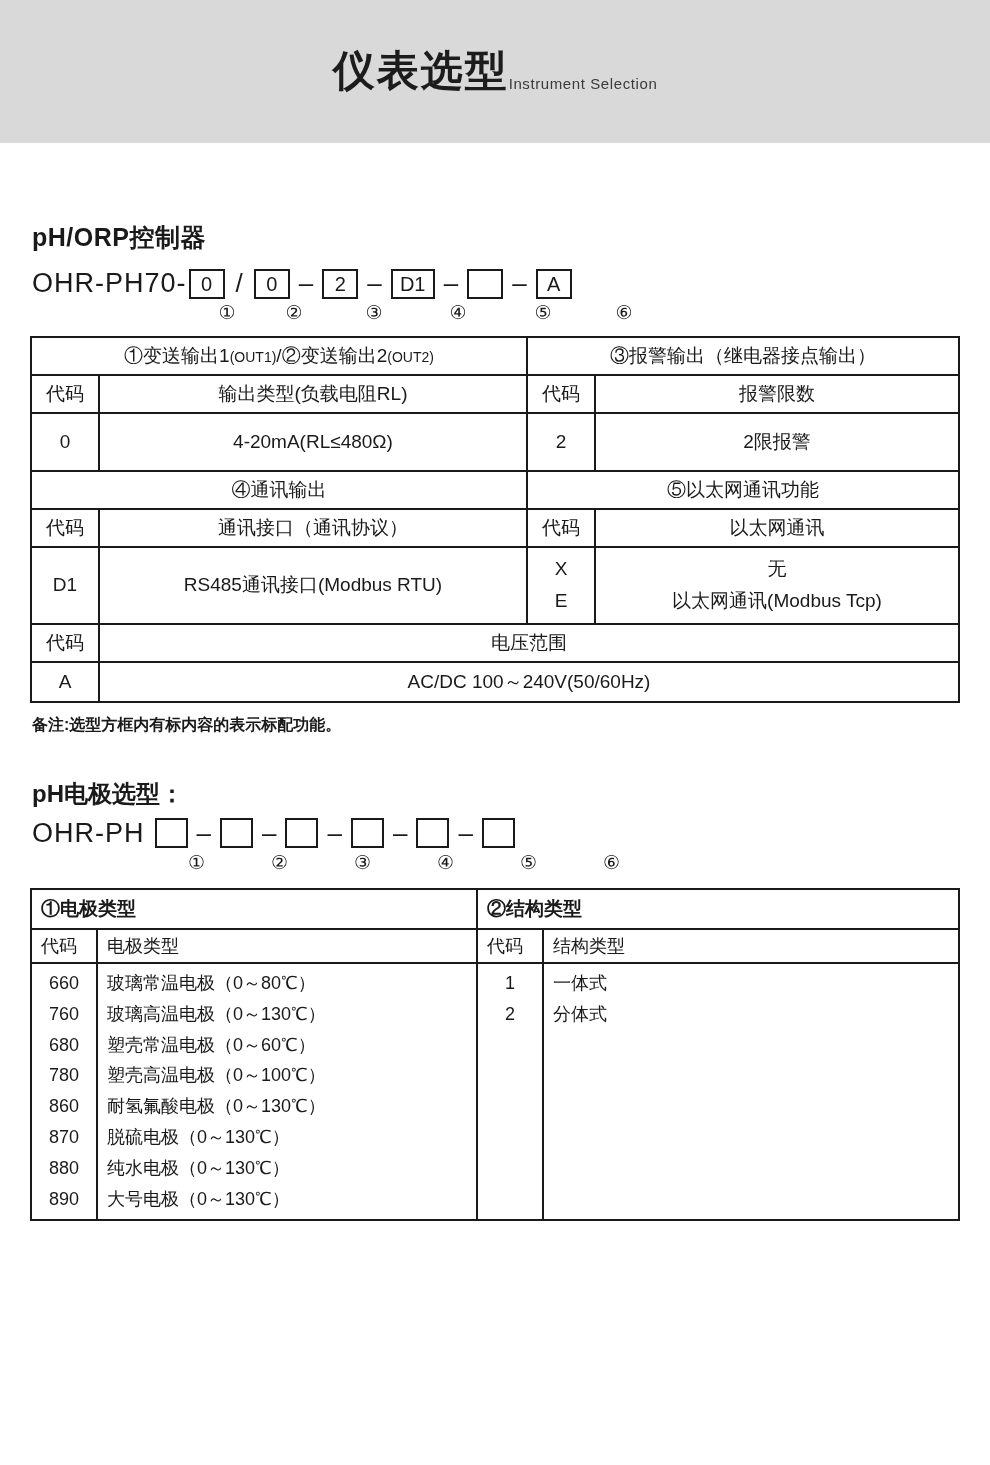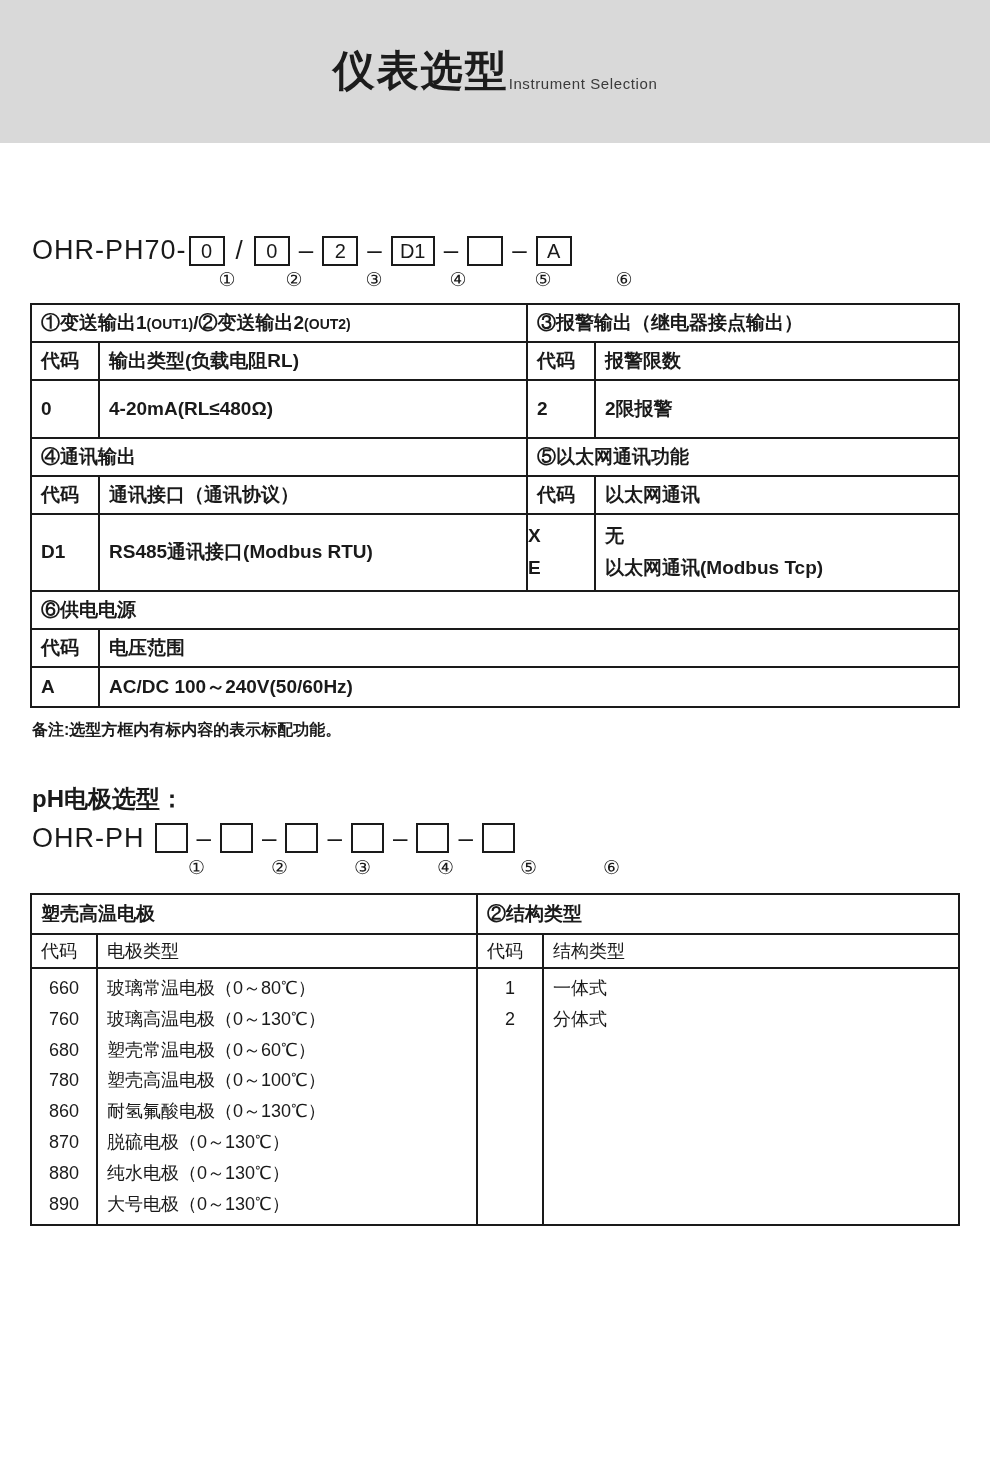--- a/index.html
+++ b/index.html
@@ -96,22 +96,22 @@
     border-collapse: collapse;
     width: 100%;
     margin-top: 12px;
     table-layout: fixed;
   }
   table.spec td, table.spec th {
     border: 2px solid #1a1a1a;
     padding: 5px 9px;
     font-size: 19px;
     vertical-align: middle;
-    text-align: left;
-    font-weight: bold;
+    text-align: center;
+    font-weight: normal;
   }
   td.hdr {
     font-weight: bold;
     font-size: 19px;
   }
   td.code {
     text-align: center;
     width: 68px;
   }
   td.codehdr {
@@ -167,20 +167,21 @@
 
 <div class="banner">
   <div class="banner-title">仪表选型</div>
   <div class="banner-sub">Instrument Selection</div>
 </div>
 
 <div class="page">
 
   <div class="section-gap-1"></div>
 
+  <div class="product-name">pH/ORP控制器</div>
 
   <div class="model-row">
     <span class="model-prefix">OHR-PH70-</span>
     <span class="code-box">0</span>
     <span class="sep slash">/</span>
     <span class="code-box">0</span>
     <span class="sep">–</span>
     <span class="code-box">2</span>
     <span class="sep">–</span>
     <span class="code-box wide">D1</span>
@@ -246,23 +247,20 @@
         </td>
         <td style="padding-top:5px">
           <div style="line-height:1.7">
             <div>无</div>
             <div>以太网通讯(Modbus Tcp)</div>
           </div>
         </td>
       </tr>
 
       <tr>
-        <td class="hdr" colspan="4">⑥供电电源</td>
-      </tr>
-      <tr>
         <td class="codehdr">代码</td>
         <td colspan="3">电压范围</td>
       </tr>
       <tr style="height:40px">
         <td class="code">A</td>
         <td colspan="3">AC/DC 100～240V(50/60Hz)</td>
       </tr>
     </tbody>
   </table>
 
@@ -298,21 +296,21 @@
 
   <table class="spec2">
     <colgroup>
       <col style="width:66px">
         <col style="width:380px">
       <col style="width:66px">
         <col>
     </colgroup>
     <tbody>
       <tr>
-        <td class="hdr" colspan="2">塑壳高温电极</td>
+        <td class="hdr" colspan="2">①电极类型</td>
         <td class="hdr" colspan="2">②结构类型</td>
       </tr>
       <tr>
         <td>代码</td>
         <td>电极类型</td>
         <td>代码</td>
         <td>结构类型</td>
       </tr>
       <tr style="height:250px">
         <td class="codelist">

